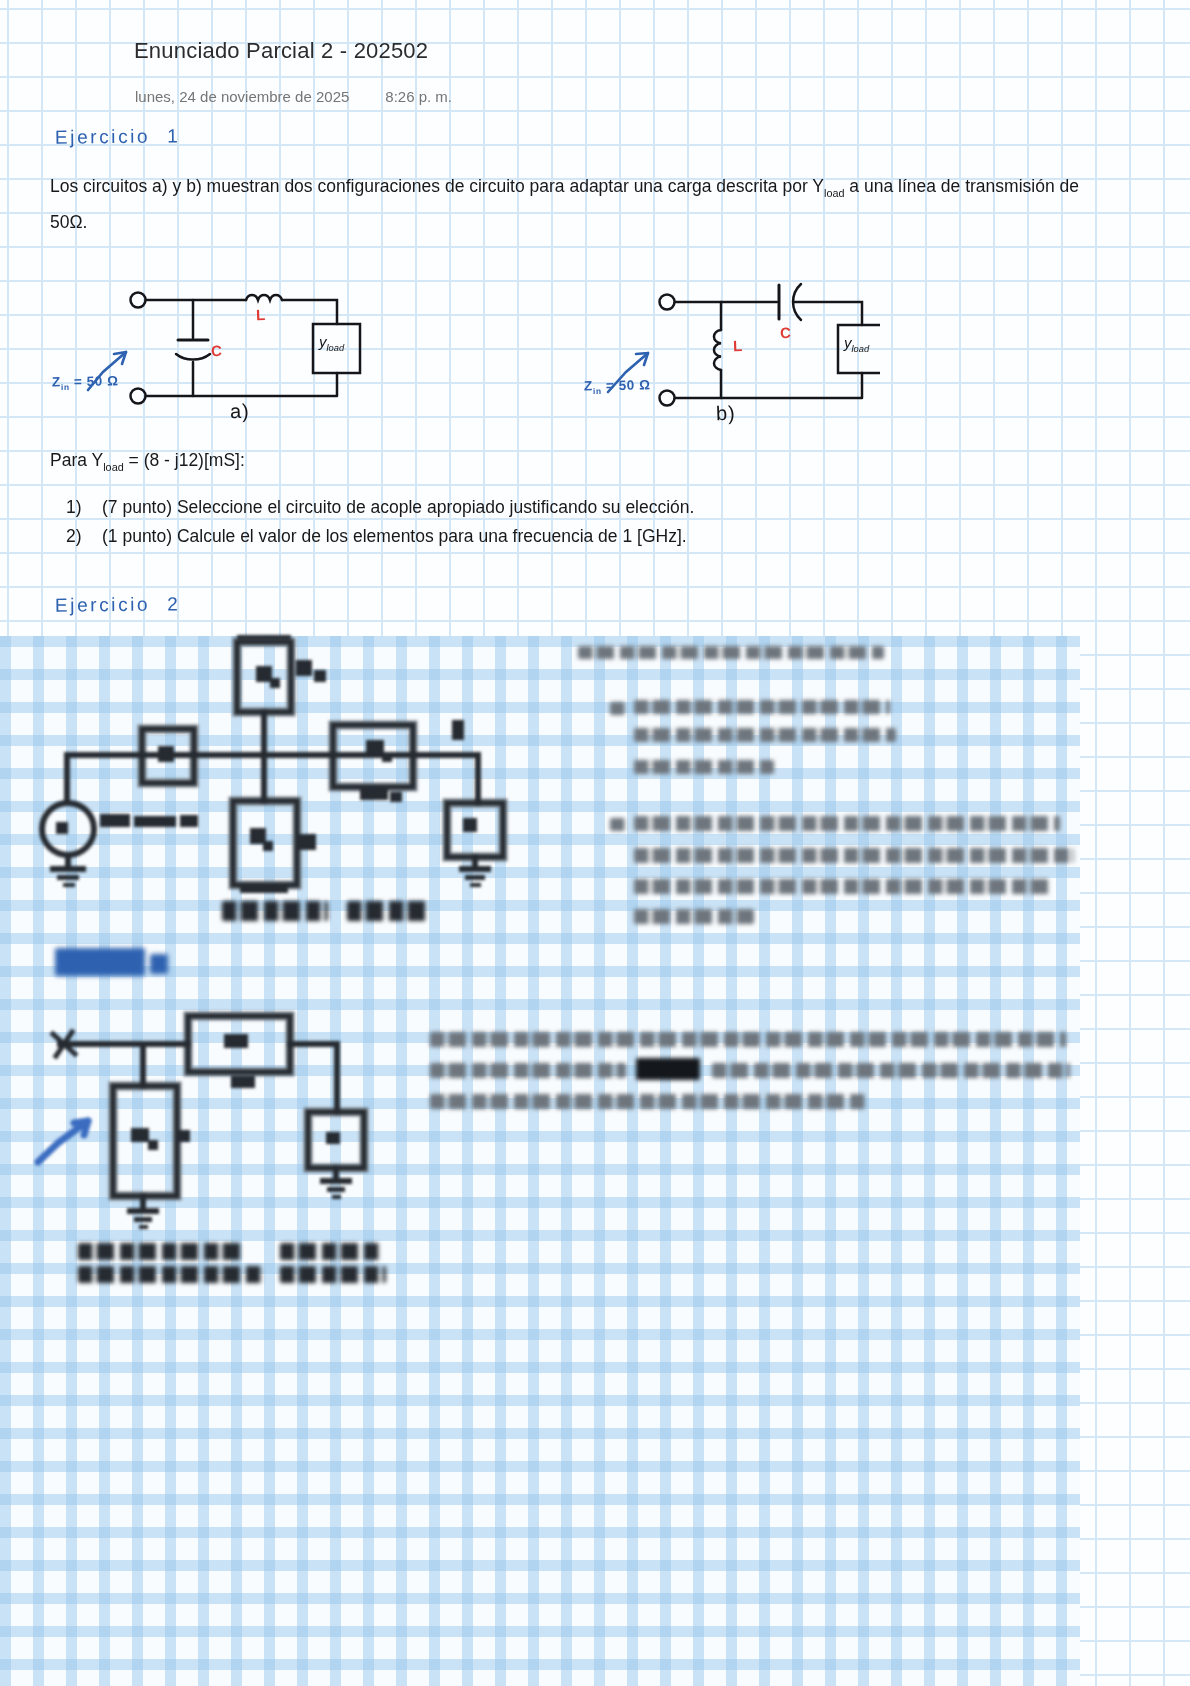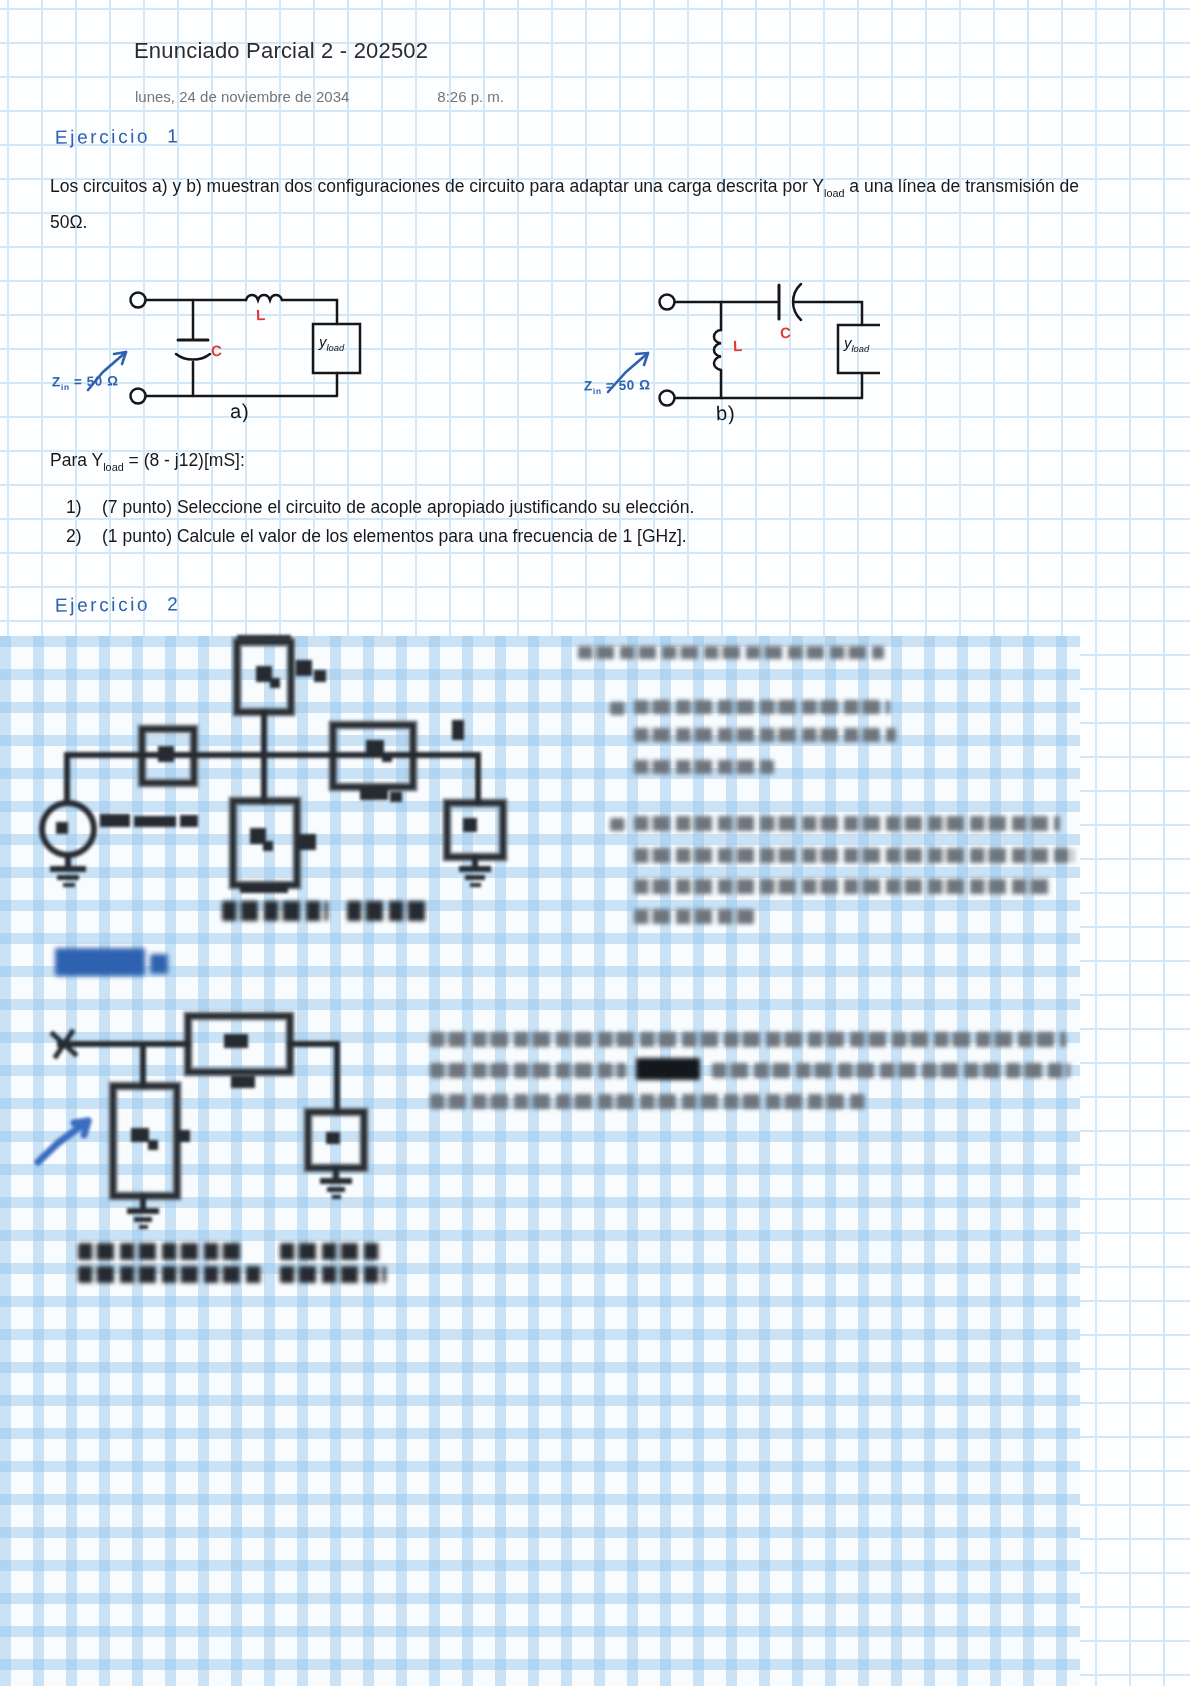--- a/index.html
+++ b/index.html
@@ -9,21 +9,21 @@
     color:var(--ink,#1d1d1f);
     background:
       repeating-linear-gradient(90deg, transparent 0 7px, var(--grid-blue,#d3e7f7) 7px 9px, transparent 9px 34px),
       repeating-linear-gradient(180deg, transparent 0 8px, var(--grid-blue,#d3e7f7) 8px 10px, transparent 10px 34px),
       #fdfeff;
   }
   .abs{position:absolute;}
   
   .title{left:134px;top:38px;font-size:22px;font-weight:300;letter-spacing:0.2px;color:#2c2c2e;}
   .meta{left:135px;top:88px;font-size:15px;color:var(--date-gray,#757575);}
-  .meta .time{margin-left:88px;}
+  .meta .time{margin-left:36px;}
   .hw{color:var(--handwriting-blue,#2e62b0);font-size:19px;letter-spacing:2.6px;word-spacing:9px;transform:rotate(-0.6deg);font-weight:500;}
   .ex1-head{left:55px;top:126px;}
   .ex2-head{left:55px;top:594px;}
   .para{left:50px;top:172px;width:1040px;font-size:17.5px;line-height:29px;color:#18181a;}
   sub{font-size:0.62em;}
   .given{left:50px;top:450px;font-size:17.5px;color:#18181a;}
   .olist{left:66px;top:497px;width:800px;font-size:17.5px;color:#18181a;}
   .olist .row{display:flex;margin-bottom:8px;}
   .olist .num{width:36px;flex:0 0 36px;}
   
@@ -50,21 +50,21 @@
   .bluerect{background:var(--handwriting-blue,#2e62b0);border-radius:2px;}
   .boldblob{background:#14181d;border-radius:2px;}
 </style>
 </head>
 <body>
 
 <div class="page">
 
   <div class="abs title">Enunciado Parcial 2 - 202502</div>
   <div class="abs meta">
-    <span>lunes, 24 de noviembre de 2034</span><span class="time">8:26 p. m.</span>
+    <span>lunes, 24 de noviembre de 2025</span><span class="time">8:26 p. m.</span>
   </div>
 
   <div class="abs hw ex1-head">Ejercicio 1</div>
 
   <div class="abs para">
     <span>Los circuitos a) y b) muestran dos configuraciones de circuito para adaptar una carga descrita por Y</span><sub>load</sub><span> a una línea de transmisión de 50Ω.</span>
   </div>
 
   <svg class="abs" style="left:46px;top:252px;" width="330" height="155" viewBox="46 252 330 155">
     <g fill="none" stroke="#16161a" stroke-width="2.5" stroke-linecap="round">

